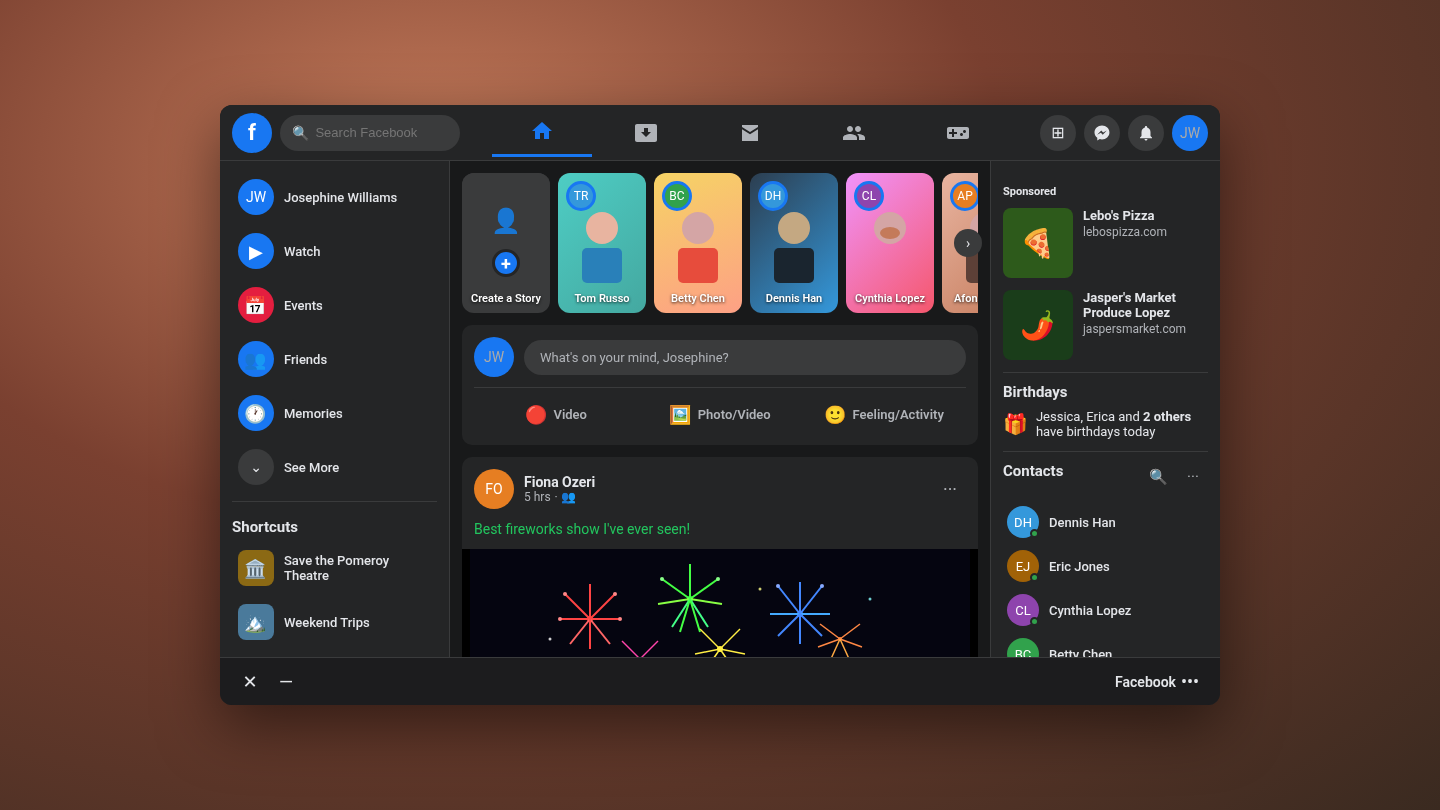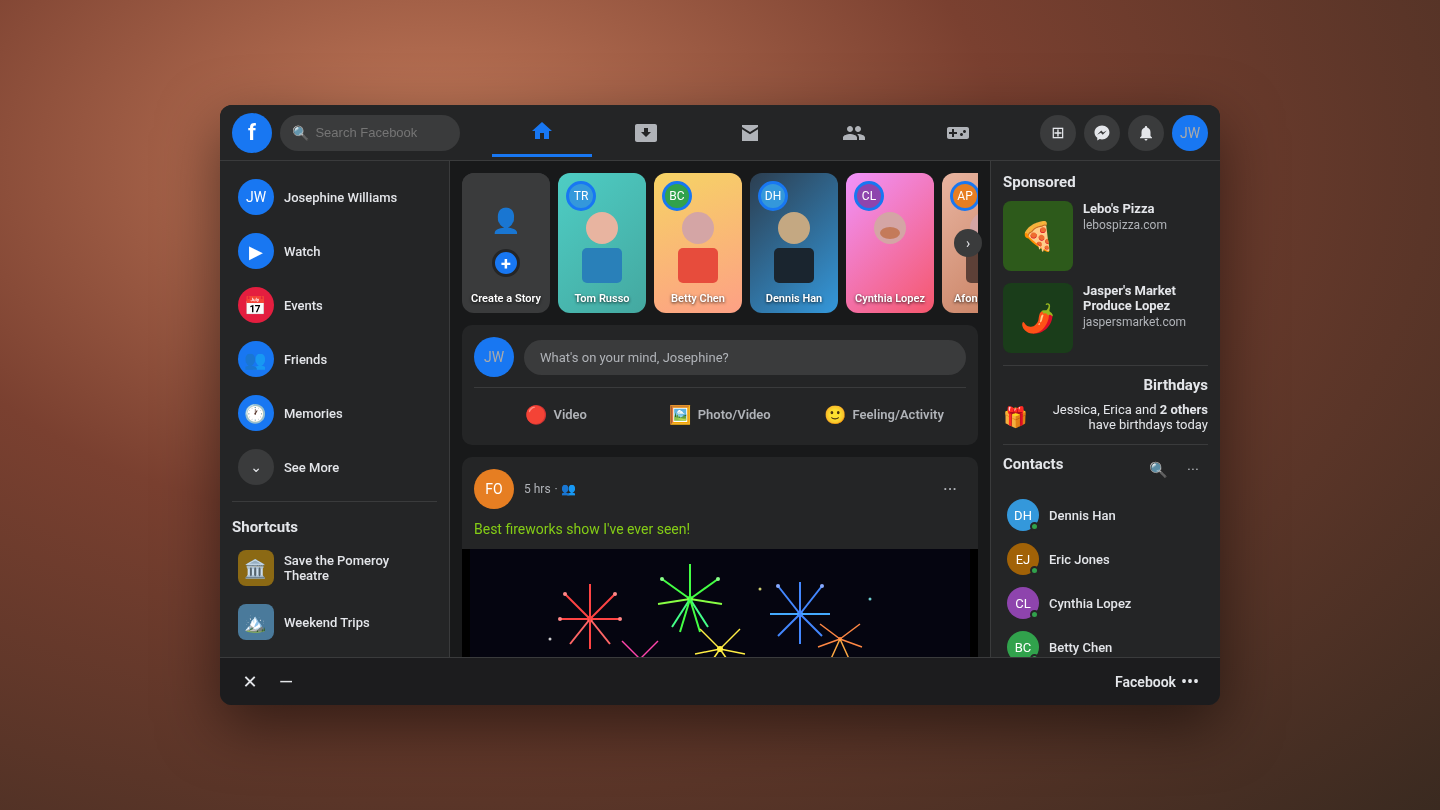--- a/index.html
+++ b/index.html
@@ -368,21 +368,21 @@
       display: flex;
       align-items: center;
       justify-content: center;
       cursor: pointer;
       color: #b0b3b8;
       font-size: 18px;
     }
     .post-text {
       padding: 0 12px 12px;
       font-size: 14px;
-      color: #84cc16;
+      color: #22c55e;
     }
     
     .fireworks-container {
       width: 100%;
       height: 200px;
       background: #000;
       position: relative;
       overflow: hidden;
     }
     
@@ -390,24 +390,25 @@
       width: 230px;
       background: #242526;
       overflow-y: auto;
       padding: 12px;
       flex-shrink: 0;
       border-left: 1px solid #3a3b3c;
     }
     .right-sidebar::-webkit-scrollbar { width: 4px; }
     .right-sidebar::-webkit-scrollbar-thumb { background: #555; border-radius: 2px; }
     .sponsored-title {
-      font-size: 15px;
+      font-size: 11px;
       font-weight: 700;
       color: #e4e6ea;
       margin-bottom: 10px;
+      margin-top: 12px;
     }
     .ad-card {
       display: flex;
       gap: 10px;
       margin-bottom: 12px;
       cursor: pointer;
     }
     .ad-thumb {
       width: 70px;
       height: 70px;
@@ -429,21 +430,21 @@
     }
     .ad-url {
       font-size: 12px;
       color: #b0b3b8;
     }
     .section-divider {
       height: 1px;
       background: #3a3b3c;
       margin: 10px 0;
     }
-    .birthdays-section { margin-bottom: 12px; text-align: right; }
+    .birthdays-section { margin-bottom: 12px; }
     .birthdays-title {
       font-size: 15px;
       font-weight: 700;
       color: #e4e6ea;
       margin-bottom: 8px;
     }
     .birthday-item {
       display: flex;
       align-items: center;
       gap: 8px;
@@ -772,20 +773,21 @@
             <span class="composer-action-icon">🙂</span>
             <span>Feeling/Activity</span>
           </div>
         </div>
       </div>
 
       <div class="post-card">
         <div class="post-header">
           <div class="contact-avatar" style="background:#e67e22;width:40px;height:40px;font-size:14px;">FO</div>
           <div class="post-author-info">
+            <div class="post-author-name">Fiona Ozeri</div>
             <div class="post-meta">
               <span>5 hrs</span>
               <span>·</span>
               <span>👥</span>
             </div>
           </div>
           <div class="post-more-btn">···</div>
         </div>
         <div class="post-text">Best fireworks show I've ever seen!</div>
 

